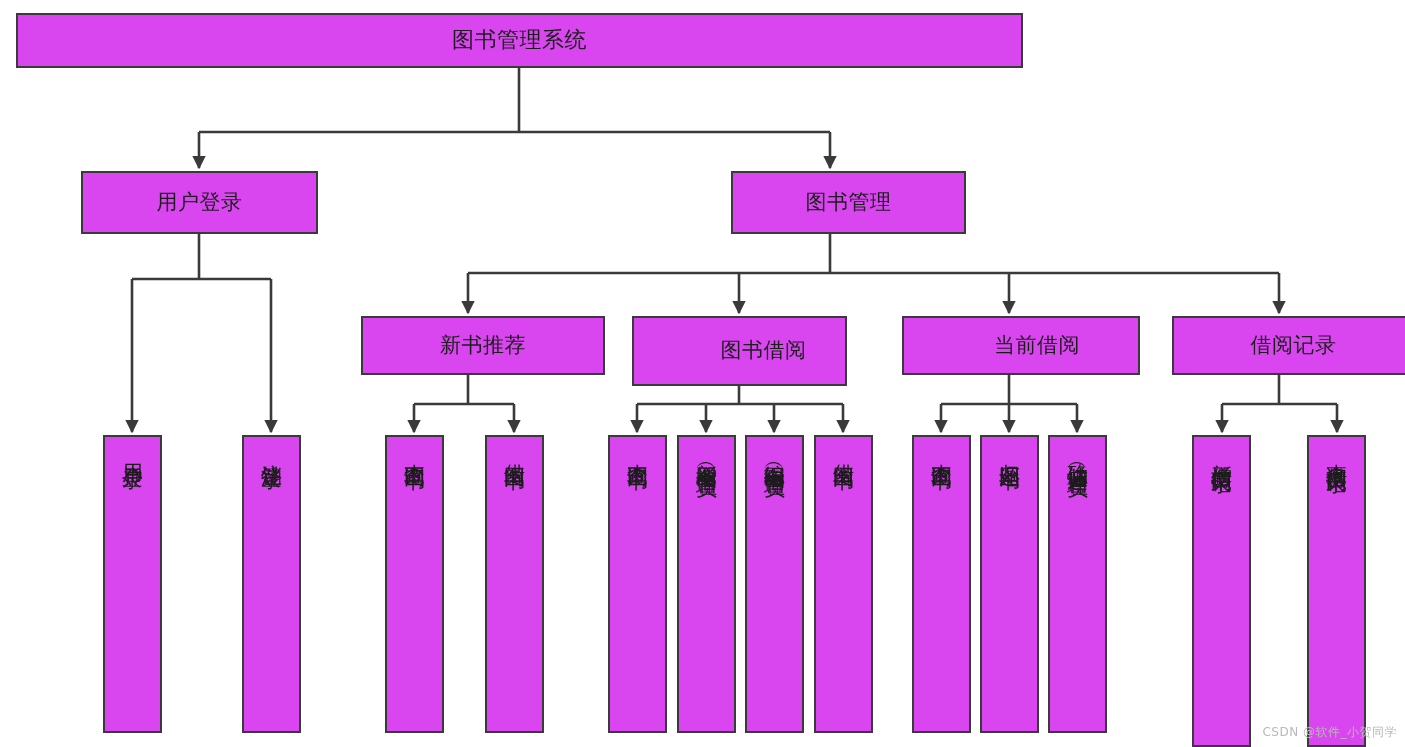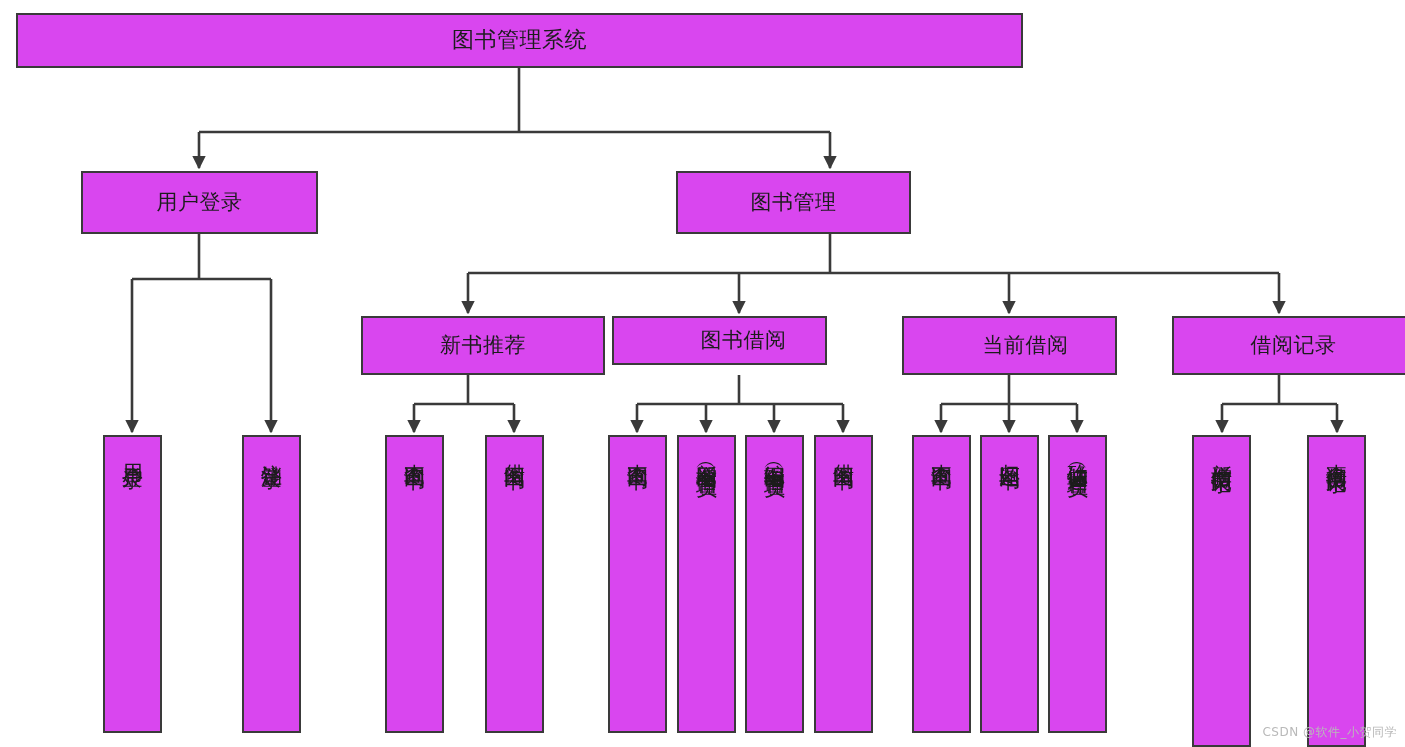--- a/index.html
+++ b/index.html
@@ -130,33 +130,33 @@
   </svg>
 
   <div class="node horiz root" style="left:16px; top:13px; width:1007px; height:55px;">
     <span class="cap">图书管理系统</span>
   </div>
 
   <div class="node horiz" style="left:81px; top:171px; width:237px; height:63px;">
     <span class="cap">用户登录</span>
   </div>
 
-  <div class="node horiz" style="left:676px; top:171px; width:235px; height:63px;">
+  <div class="node horiz" style="left:731px; top:171px; width:235px; height:63px;">
     <span class="cap">图书管理</span>
   </div>
 
   <div class="node horiz" style="left:361px; top:316px; width:244px; height:59px;">
     <span class="cap">新书推荐</span>
   </div>
 
-  <div class="node horiz" style="left:612px; top:316px; width:215px; height:49px;padding-left:48px;">
+  <div class="node horiz" style="left:632px; top:316px; width:215px; height:70px;padding-left:48px;">
     <span class="cap">图书借阅</span>
   </div>
 
-  <div class="node horiz" style="left:902px; top:316px; width:215px; height:59px;padding-left:32px;">
+  <div class="node horiz" style="left:902px; top:316px; width:238px; height:59px;padding-left:32px;">
     <span class="cap">当前借阅</span>
   </div>
 
   <div class="node horiz" style="left:1172px; top:316px; width:243px; height:59px;">
     <span class="cap">借阅记录</span>
   </div>
 
   <div class="node vert" style="left:103px; top:435px; width:59px; height:298px;">
     <span class="cap">用户登录</span>
   </div>

